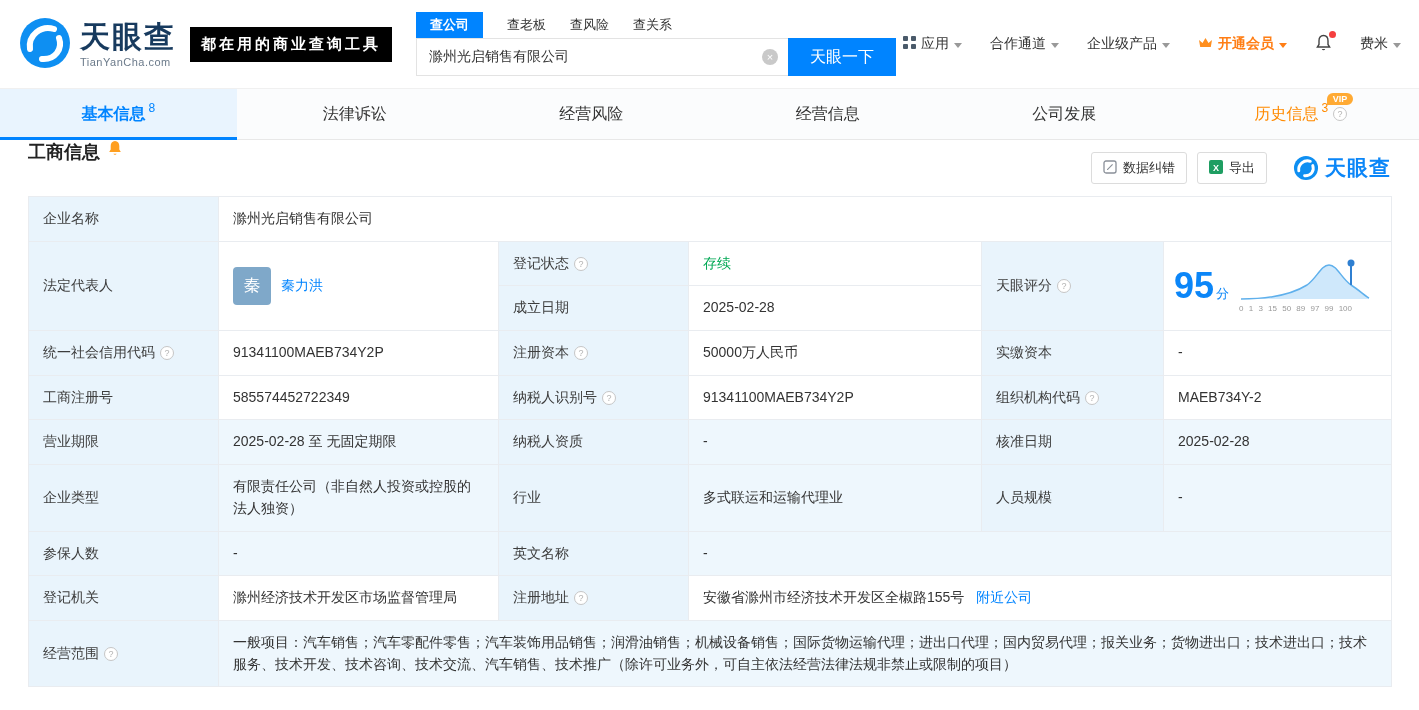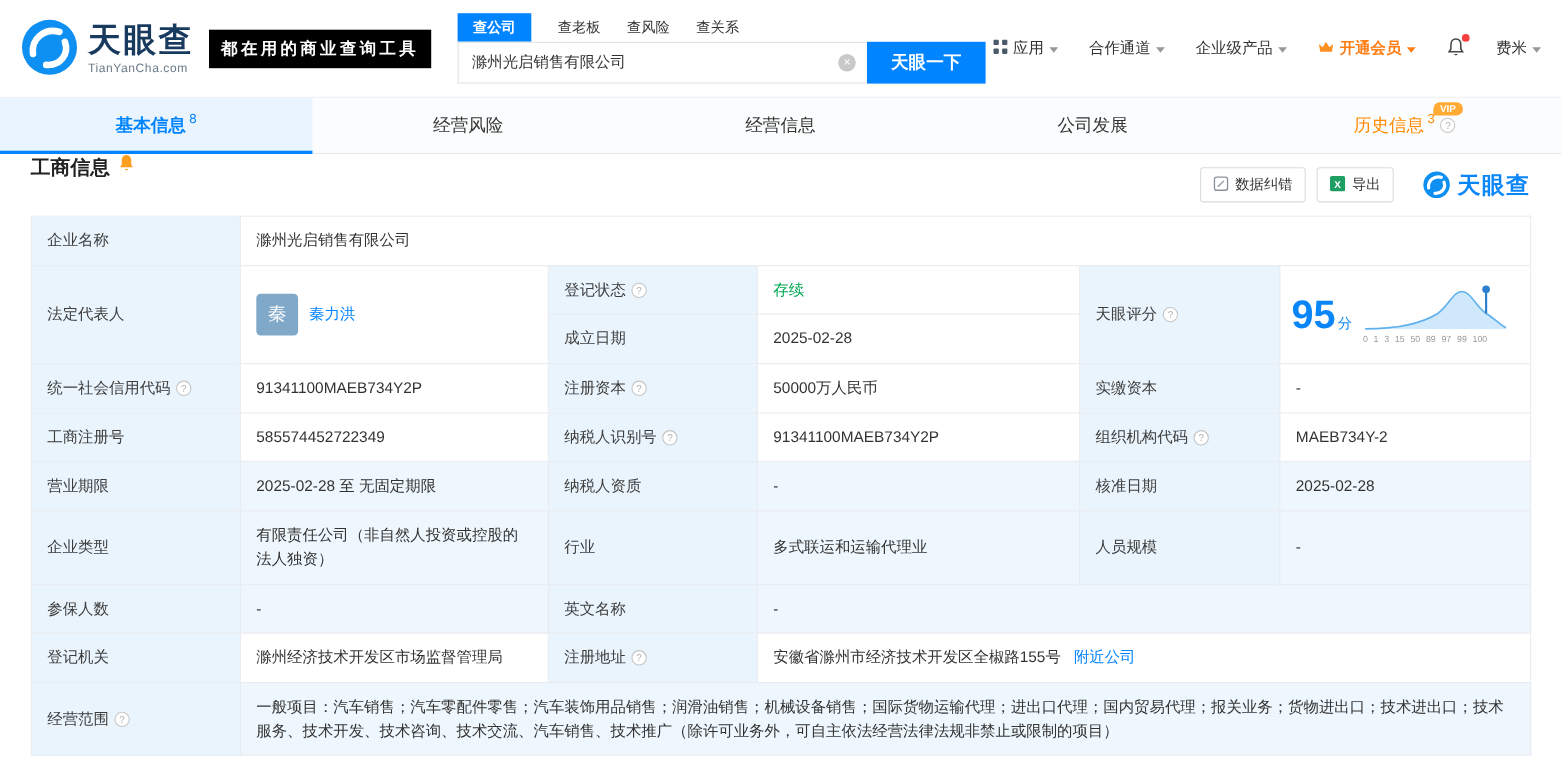--- a/index.html
+++ b/index.html
@@ -23,21 +23,21 @@
   .search-tab.active { background: #0084ff; color: #fff; padding: 4px 14px; font-weight: bold; }
   .search-row { display: flex; margin-top: 0; }
   .search-input-wrap { position: relative; }
   .search-input { width: 372px; height: 38px; border: 1px solid #e3e3e3; border-right: none;
     padding: 0 36px 0 12px; font-size: 14px; color: #333; outline: none;
     font-family: "Liberation Sans","DejaVu Sans",sans-serif; }
   .clear-icon { position: absolute; right: 10px; top: 11px; width: 16px; height: 16px;
     border-radius: 50%; background: #c9c9c9; color: #fff; font-size: 11px; line-height: 16px;
     text-align: center; cursor: pointer; }
   .search-btn { width: 108px; height: 38px; background: #0084ff; color: #fff; border: none;
-    font-size: 16px; font-weight: bold; cursor: pointer; font-family: inherit; }
+    font-size: 16px; font-weight: normal; cursor: pointer; font-family: inherit; }
   .nav { margin-left: auto; display: flex; align-items: center; gap: 28px; font-size: 14px; color: #333; }
   .nav-item { display: flex; align-items: center; gap: 5px; cursor: pointer; white-space: nowrap; }
   .caret { width: 0; height: 0; border-left: 4px solid transparent; border-right: 4px solid transparent;
     border-top: 5px solid #999; margin-top: 2px; }
   .nav-vip { color: #ff7e15; font-weight: bold; }
   .nav-vip .caret { border-top-color: #ff7e15; }
   .bell-wrap { position: relative; cursor: pointer; }
   .red-dot { position: absolute; top: -3px; right: -4px; width: 7px; height: 7px; border-radius: 50%; background: #f53f3f; }
   
   .tabbar { height: 52px; display: flex; background: #fbfcfd; border-top: 1px solid #f0f0f0; border-bottom: 1px solid #e8e8e8; }
@@ -161,20 +161,23 @@
     </span>
   </div>
 </div>
 
 <div class="tabbar">
   <div class="tab active">
     <span>基本信息</span>
     <span class="tab-badge">8</span>
   </div>
   <div class="tab">
+    <span>法律诉讼</span>
+  </div>
+  <div class="tab">
     <span>经营风险</span>
   </div>
   <div class="tab">
     <span>经营信息</span>
   </div>
   <div class="tab">
     <span>公司发展</span>
   </div>
   <div class="tab history">
     <span class="vip-tag">VIP</span>

